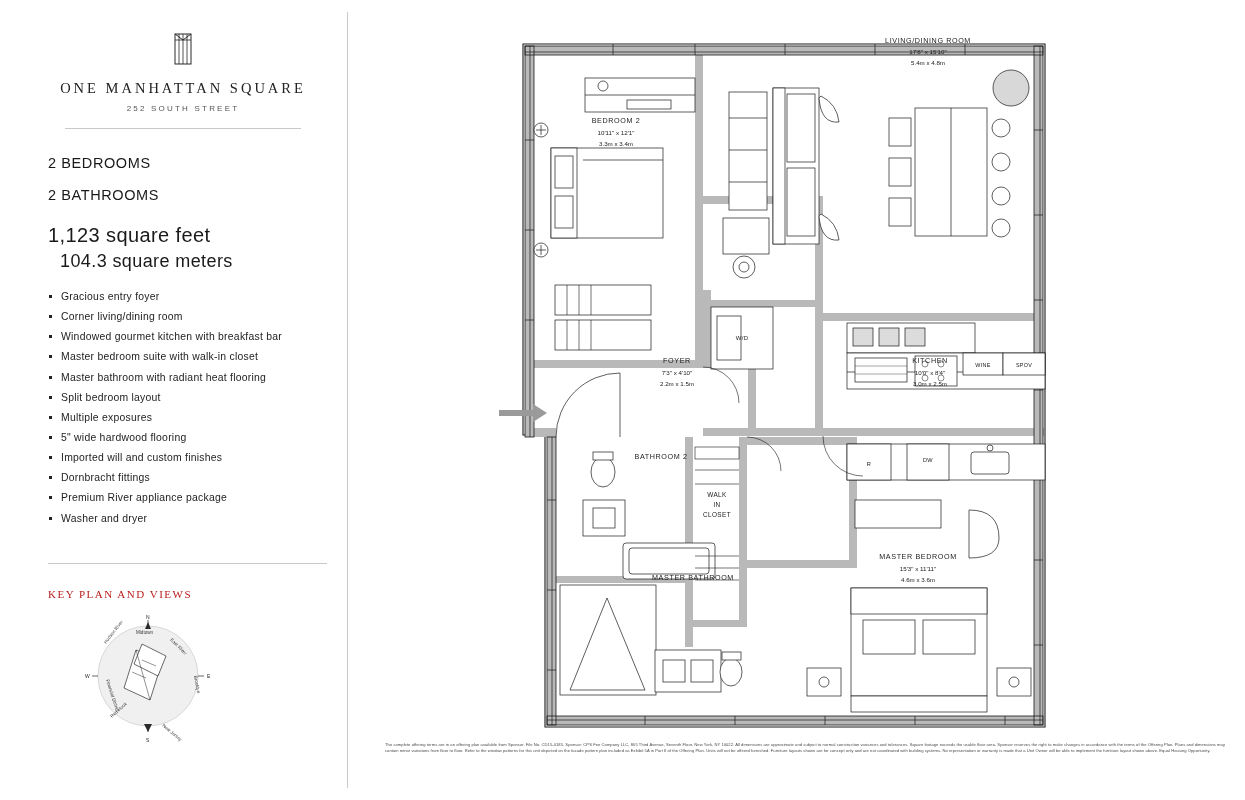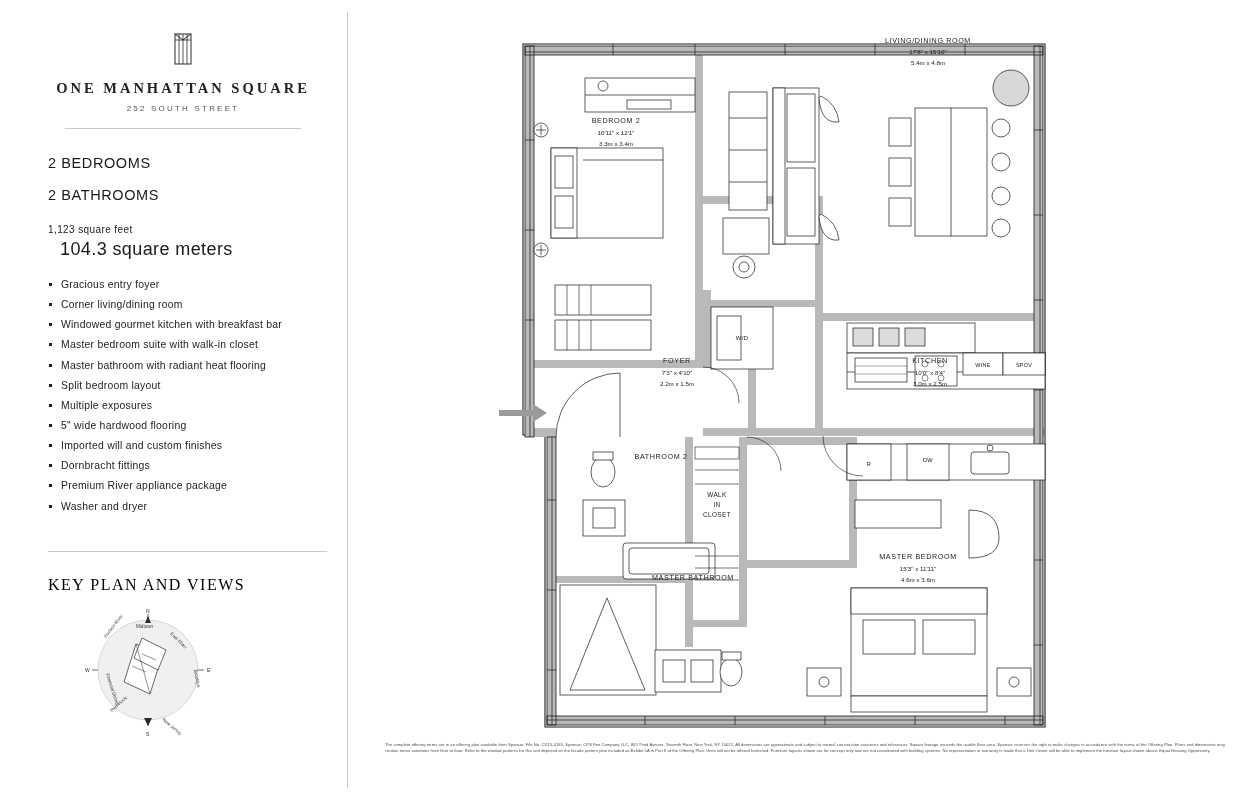--- a/index.html
+++ b/index.html
@@ -18,50 +18,50 @@
   #left-panel {
     position:absolute; left:0; top:0; width:348px; height:800px;
     padding:18px 30px 0 48px;
   }
   #vrule { position:absolute; left:347px; top:12px; width:1px; height:776px; background:#c9c9c9; }
 
   .logo-block { text-align:center; padding-top:14px; }
   .logo-mark { margin:0 auto 12px; width:36px; height:36px; position:relative; }
   .brand-name {
     font-family:"Liberation Serif", serif;
-    font-size:14.5px; letter-spacing:3.0px; color:#222; white-space:nowrap;font-weight:bold;
+    font-size:14.5px; letter-spacing:3.0px; color:#222; white-space:nowrap;
   }
   .brand-sub {
     font-size:8px; letter-spacing:2.2px; color:#555; margin-top:7px;
   }
   .logo-rule { width:236px; height:1px; background:#c9c9c9; margin:15px auto 0; }
 
   .residence-title {
     font-family:"Liberation Serif", serif;
     font-size:25px; letter-spacing:0.4px; margin:44px 0 0 0; color:#111;
   }
   .beds { font-size:14.5px; letter-spacing:0.6px; margin-top:26px; color:#1a1a1a; }
   .baths { font-size:14.5px; letter-spacing:0.6px; margin-top:16px; color:#1a1a1a; }
-  .sqft { font-size:10px; letter-spacing:0.4px; margin-top:21px; color:#1a1a1a; }
+  .sqft { font-size:20px; letter-spacing:0.4px; margin-top:21px; color:#1a1a1a; }
   .sqm { font-size:18px; letter-spacing:0.4px; margin-top:4px; color:#1a1a1a;margin-left:12px; }
 
   ul.features { list-style:none; margin:19px 0 0 0; padding:0; }
   ul.features li {
     position:relative; font-size:10.4px; letter-spacing:0.25px;
     color:#222; margin-bottom:8.2px; padding-left:13px; line-height:1.15;
   }
   ul.features li:before {
     content:""; position:absolute; left:1px; top:4px;
     width:3px; height:3px; background:#222;
   }
 
   .bottom-rule { width:279px; height:1px; background:#c9c9c9; margin:38px 0 0 0; }
   .keyplan-title {
     font-family:"Liberation Serif", serif;
-    font-size:16px; letter-spacing:1.5px; margin-top:24px; color:#000000;
+    font-size:11px; letter-spacing:1.5px; margin-top:24px; color:#b91c1c;
   }
   .compass-wrap { margin-top:14px; margin-left:22px; position:relative; width:190px; height:135px; }
 
   
   #plan-area { position:absolute; left:355px; top:0; width:890px; height:800px; }
   #disclaimer {
     position:absolute; left:30px; top:742px; width:840px;
     font-size:4.1px; line-height:1.52; color:#4a4a4a; letter-spacing:0.05px;
     text-align:justify;
   }

